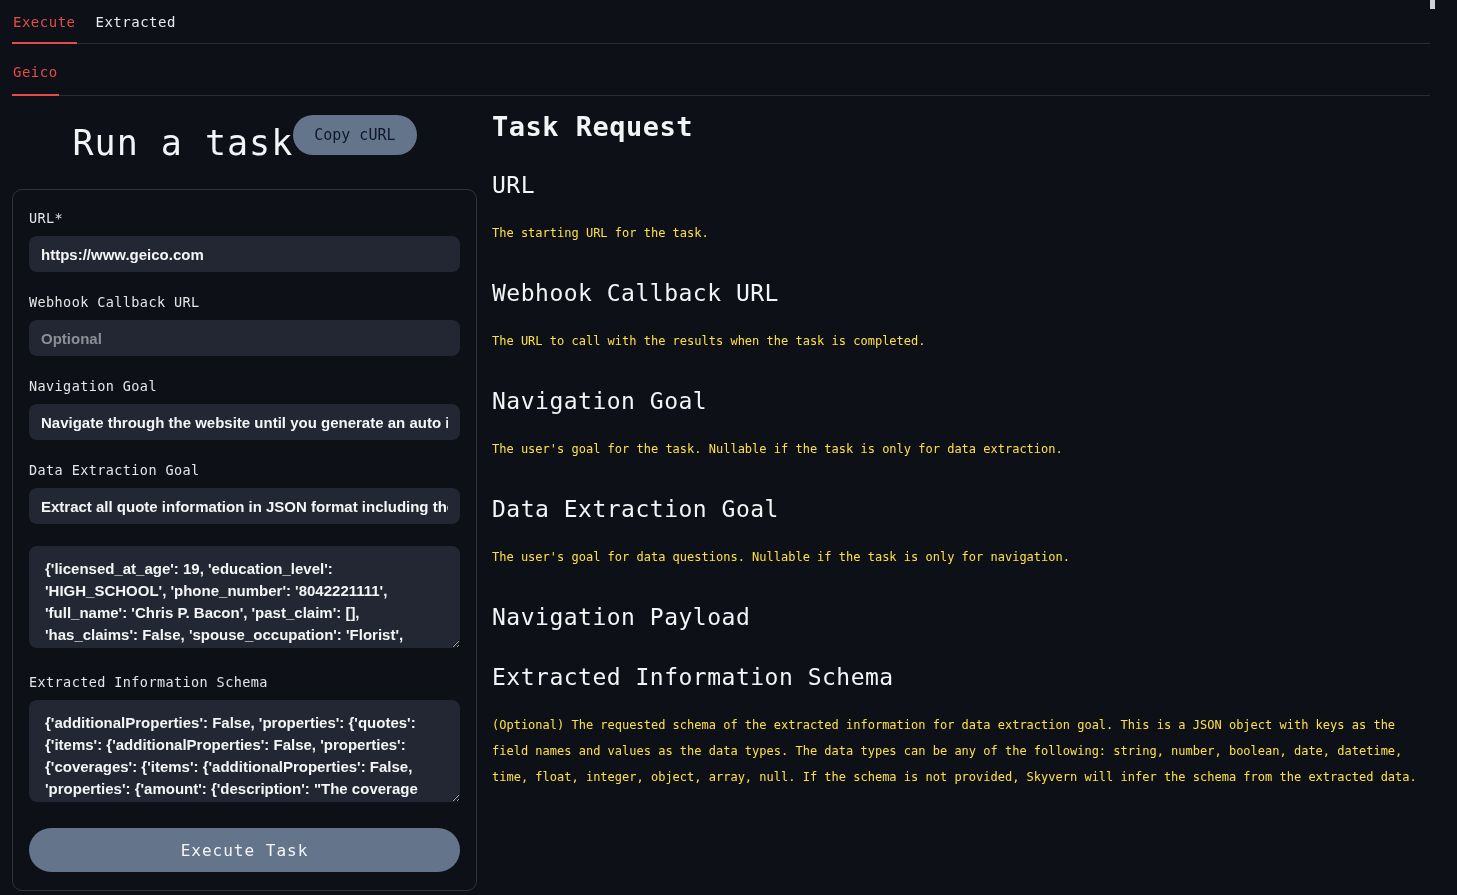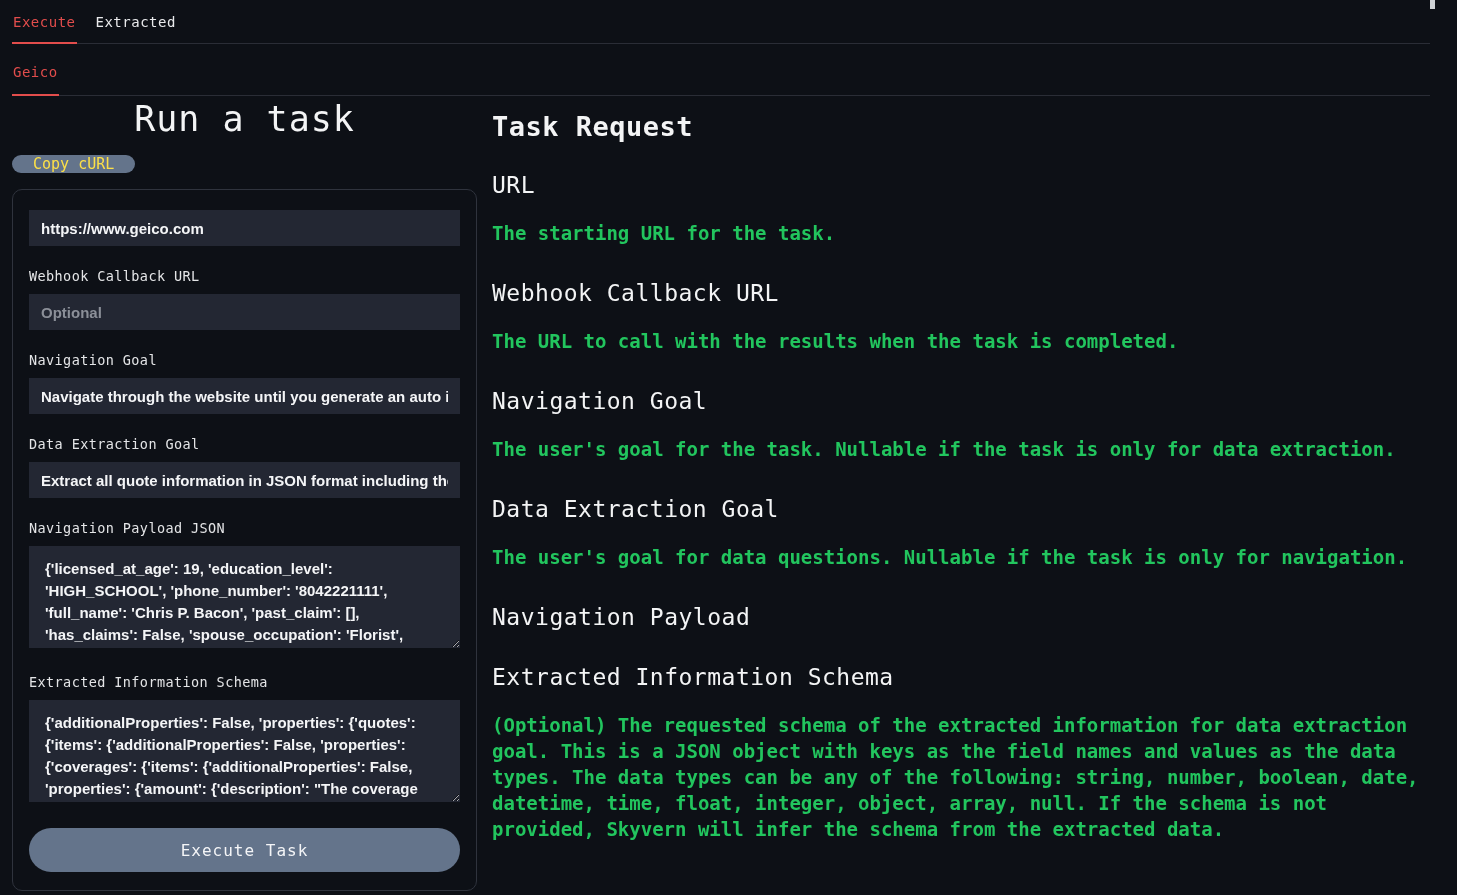--- a/index.html
+++ b/index.html
@@ -32,47 +32,47 @@
     display: flex;
     padding: 13px 27px 0 12px;
     gap: 15px;
     align-items: flex-start;
   }
   .left-col { width: 465px; flex: 0 0 465px; }
   .right-col { width: 940px; padding-top: 2px; }
 
   
   .heading-row {
-    display: flex; align-items: center; justify-content: flex-end;
-    margin: 4px 0 16px 0; height: 60px; flex-direction: column;
+    display: flex; align-items: center; justify-content: center;
+    margin: 4px 0 16px 0; height: 60px;
   }
   .page-title { font-size: 35px; font-weight: 500; letter-spacing: 1px; }
   .pill-btn {
-    background: #64748b; color: #fde047;
+    background: #64748b; color: #0f172a;
     border: none; border-radius: 22px;
     font-family: "DejaVu Sans Mono", monospace;
     font-size: 15px;
-    height: 50px; padding: 0 21px;
-    cursor: pointer; align-self: flex-start; margin-top: 16px;
+    height: 40px; padding: 0 21px;
+    cursor: pointer; align-self: flex-start; margin-top: 2px;
   }
   .form-card {
     border: 1px solid #2f333d; border-radius: 10px;
     padding: 20px 16px 18px 16px;
     background: #0d1016;
   }
   .field { margin-bottom: 22px; }
   .field label {
     display: block;
     font-size: 13.5px; color: #e4e5e7;
     margin-bottom: 10px; letter-spacing: .4px;
   }
   .text-input, .text-area {
     width: 100%;
     background: #232733; color: #f4f5f7;
-    border: none; border-radius: 0;
+    border: none; border-radius: 8px;
     font-family: "Liberation Sans", sans-serif;
     font-weight: 600; font-size: 15px;
     outline: none;
   }
   .text-input { height: 36px; padding: 0 12px; }
   .text-input::placeholder { color: #8b8f98; font-weight: 600; }
   .text-area {
     height: 102px; padding: 12px 16px;
     line-height: 22px; resize: both;
     overflow: hidden; scrollbar-width: none;
@@ -89,22 +89,22 @@
 
   
   .docs-title { font-size: 27px; font-weight: 700; letter-spacing: .5px; }
   .docs h2 {
     font-size: 23px; font-weight: 500; letter-spacing: .5px;
     margin: 34px 0 0 0; color: #f3f4f5;
   }
   .docs h2:first-of-type { margin-top: 30px; }
   .docs p {
     margin: 22px 0 0 0;
-    font-size: 19px; line-height: 26px;
-    color: #22c55e; font-weight: 700;
+    font-size: 12px; line-height: 26px;
+    color: #fde047; font-weight: 400;
   }
 
   
   .scroll-thumb {
     position: fixed; left: 1430px; top: 0;
     width: 5px; height: 9px; background: #cfd2d6;
   }
 </style>
 </head>
 <body>
@@ -122,40 +122,40 @@
 
   <div class="left-col">
     <div class="heading-row">
       <div class="page-title">Run a task</div>
       <button class="pill-btn">Copy cURL</button>
     </div>
 
     <div class="form-card">
 
       <div class="field">
+        <label>URL*</label>
         <input class="text-input" type="text" value="https://www.geico.com" style="">
       </div>
 
       <div class="field">
         <label>Webhook Callback URL</label>
         <input class="text-input" type="text" placeholder="Optional" style="">
       </div>
 
       <div class="field">
         <label>Navigation Goal</label>
         <input class="text-input" type="text" value="Navigate through the website until you generate an auto insurance quote" style="">
       </div>
 
       <div class="field">
         <label>Data Extraction Goal</label>
         <input class="text-input" type="text" value="Extract all quote information in JSON format including the premium" style="">
       </div>
 
       <div class="field">
-        <label>Navigation Payload JSON</label>
         <textarea class="text-area" style="">{'licensed_at_age': 19, 'education_level': 'HIGH_SCHOOL', 'phone_number': '8042221111', 'full_name': 'Chris P. Bacon', 'past_claim': [], 'has_claims': False, 'spouse_occupation': 'Florist', 'auto_current_carrier':</textarea>
       </div>
 
       <div class="field">
         <label>Extracted Information Schema</label>
         <textarea class="text-area" style="">{'additionalProperties': False, 'properties': {'quotes': {'items': {'additionalProperties': False, 'properties': {'coverages': {'items': {'additionalProperties': False, 'properties': {'amount': {'description': "The coverage</textarea>
       </div>
 
       <button class="exec-btn">Execute Task</button>
     </div>

